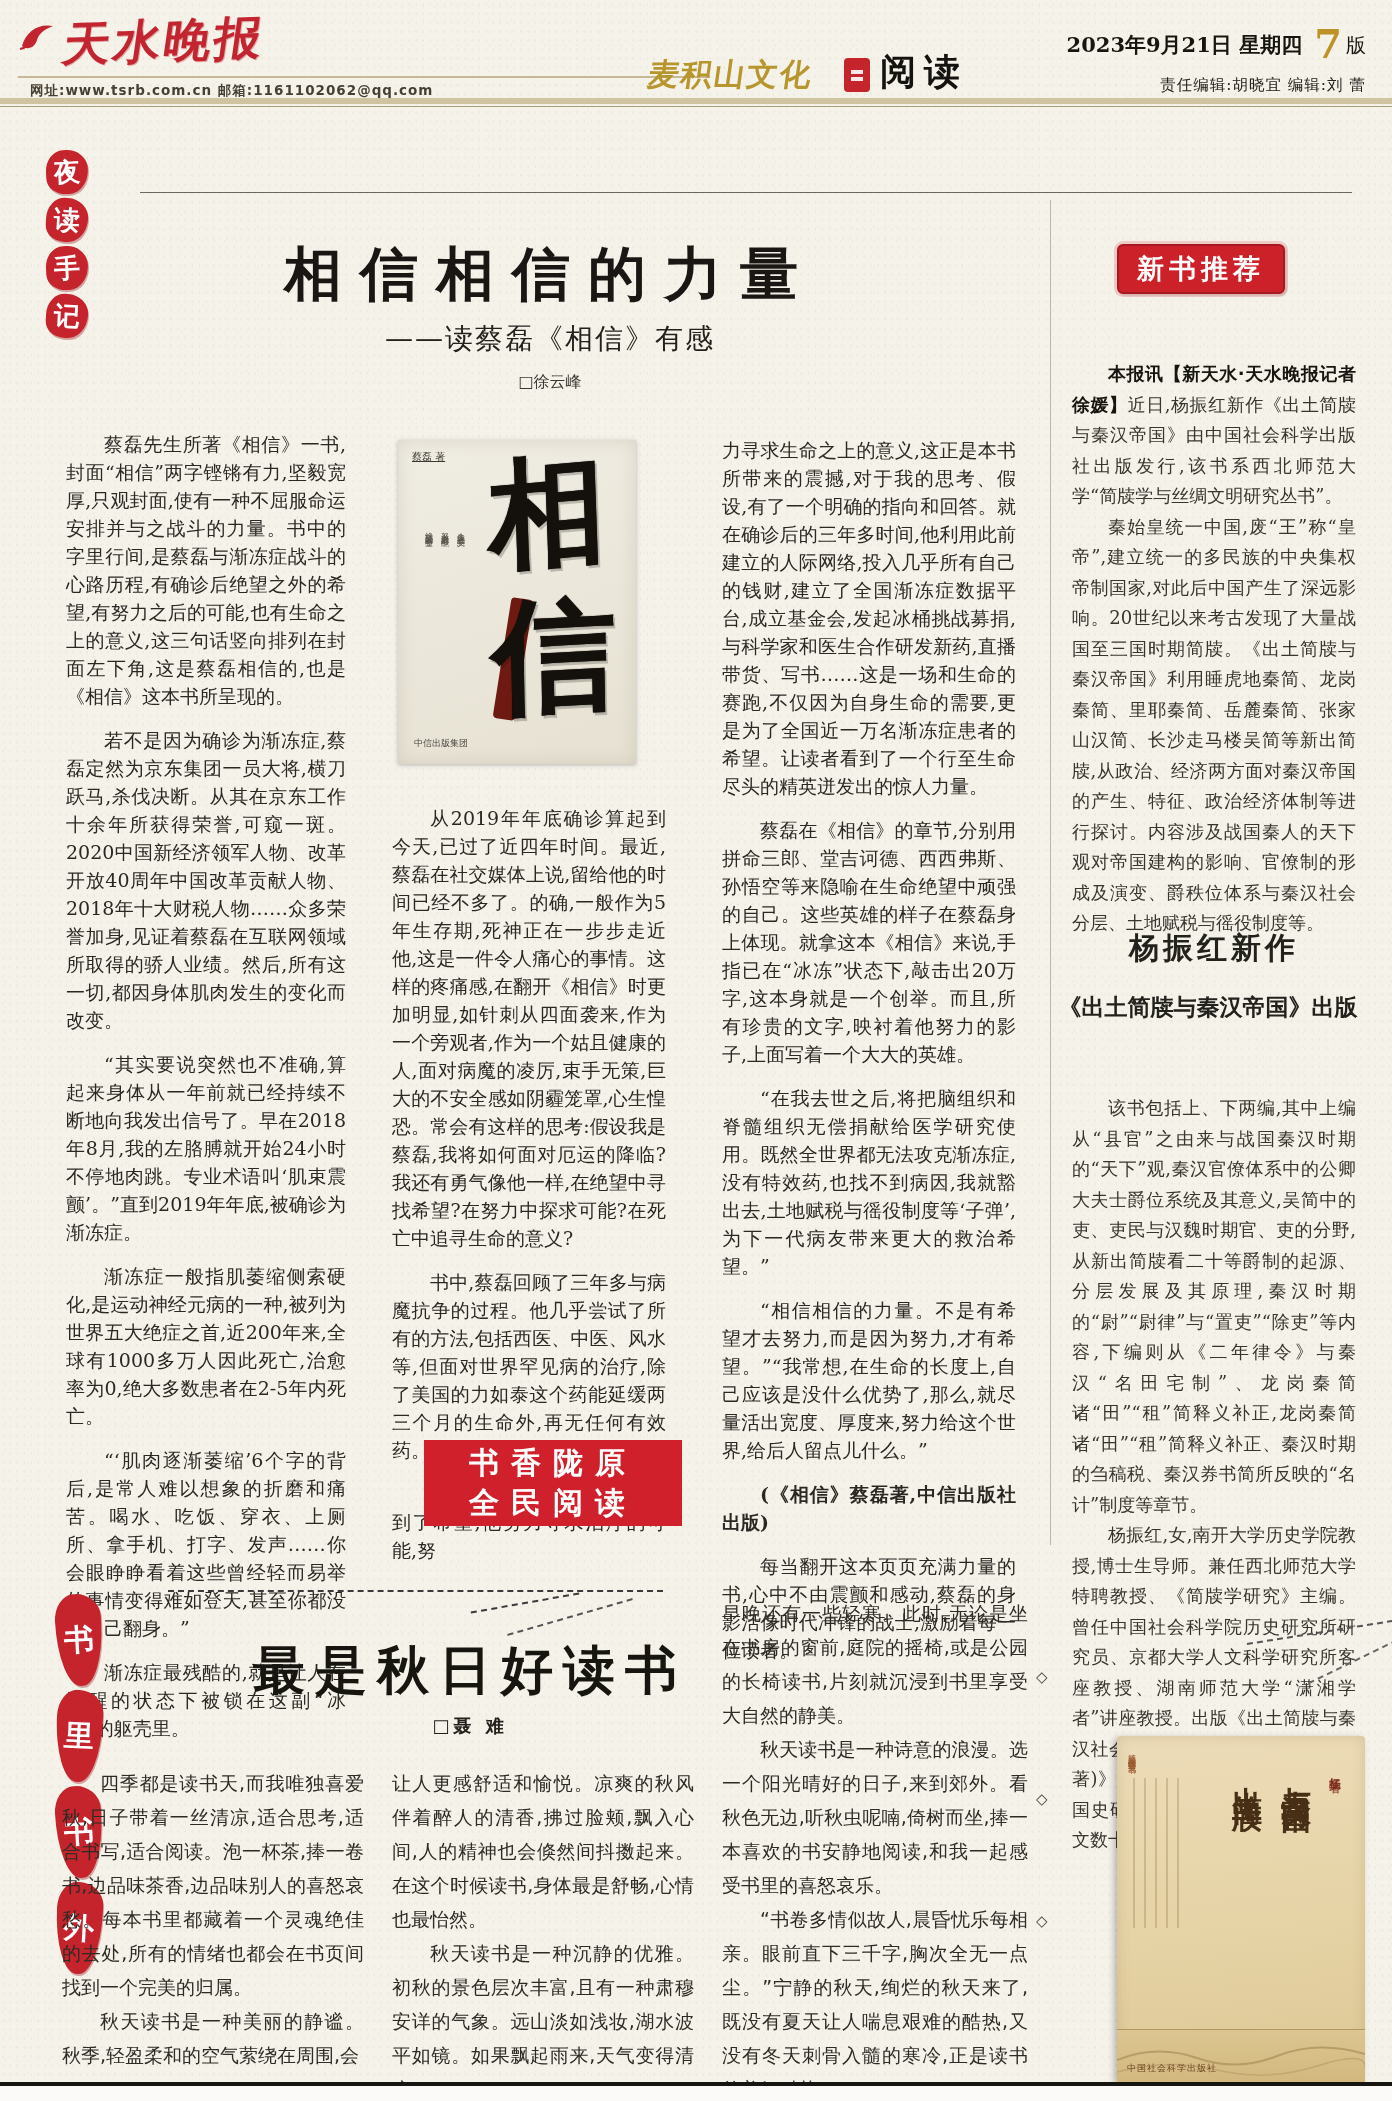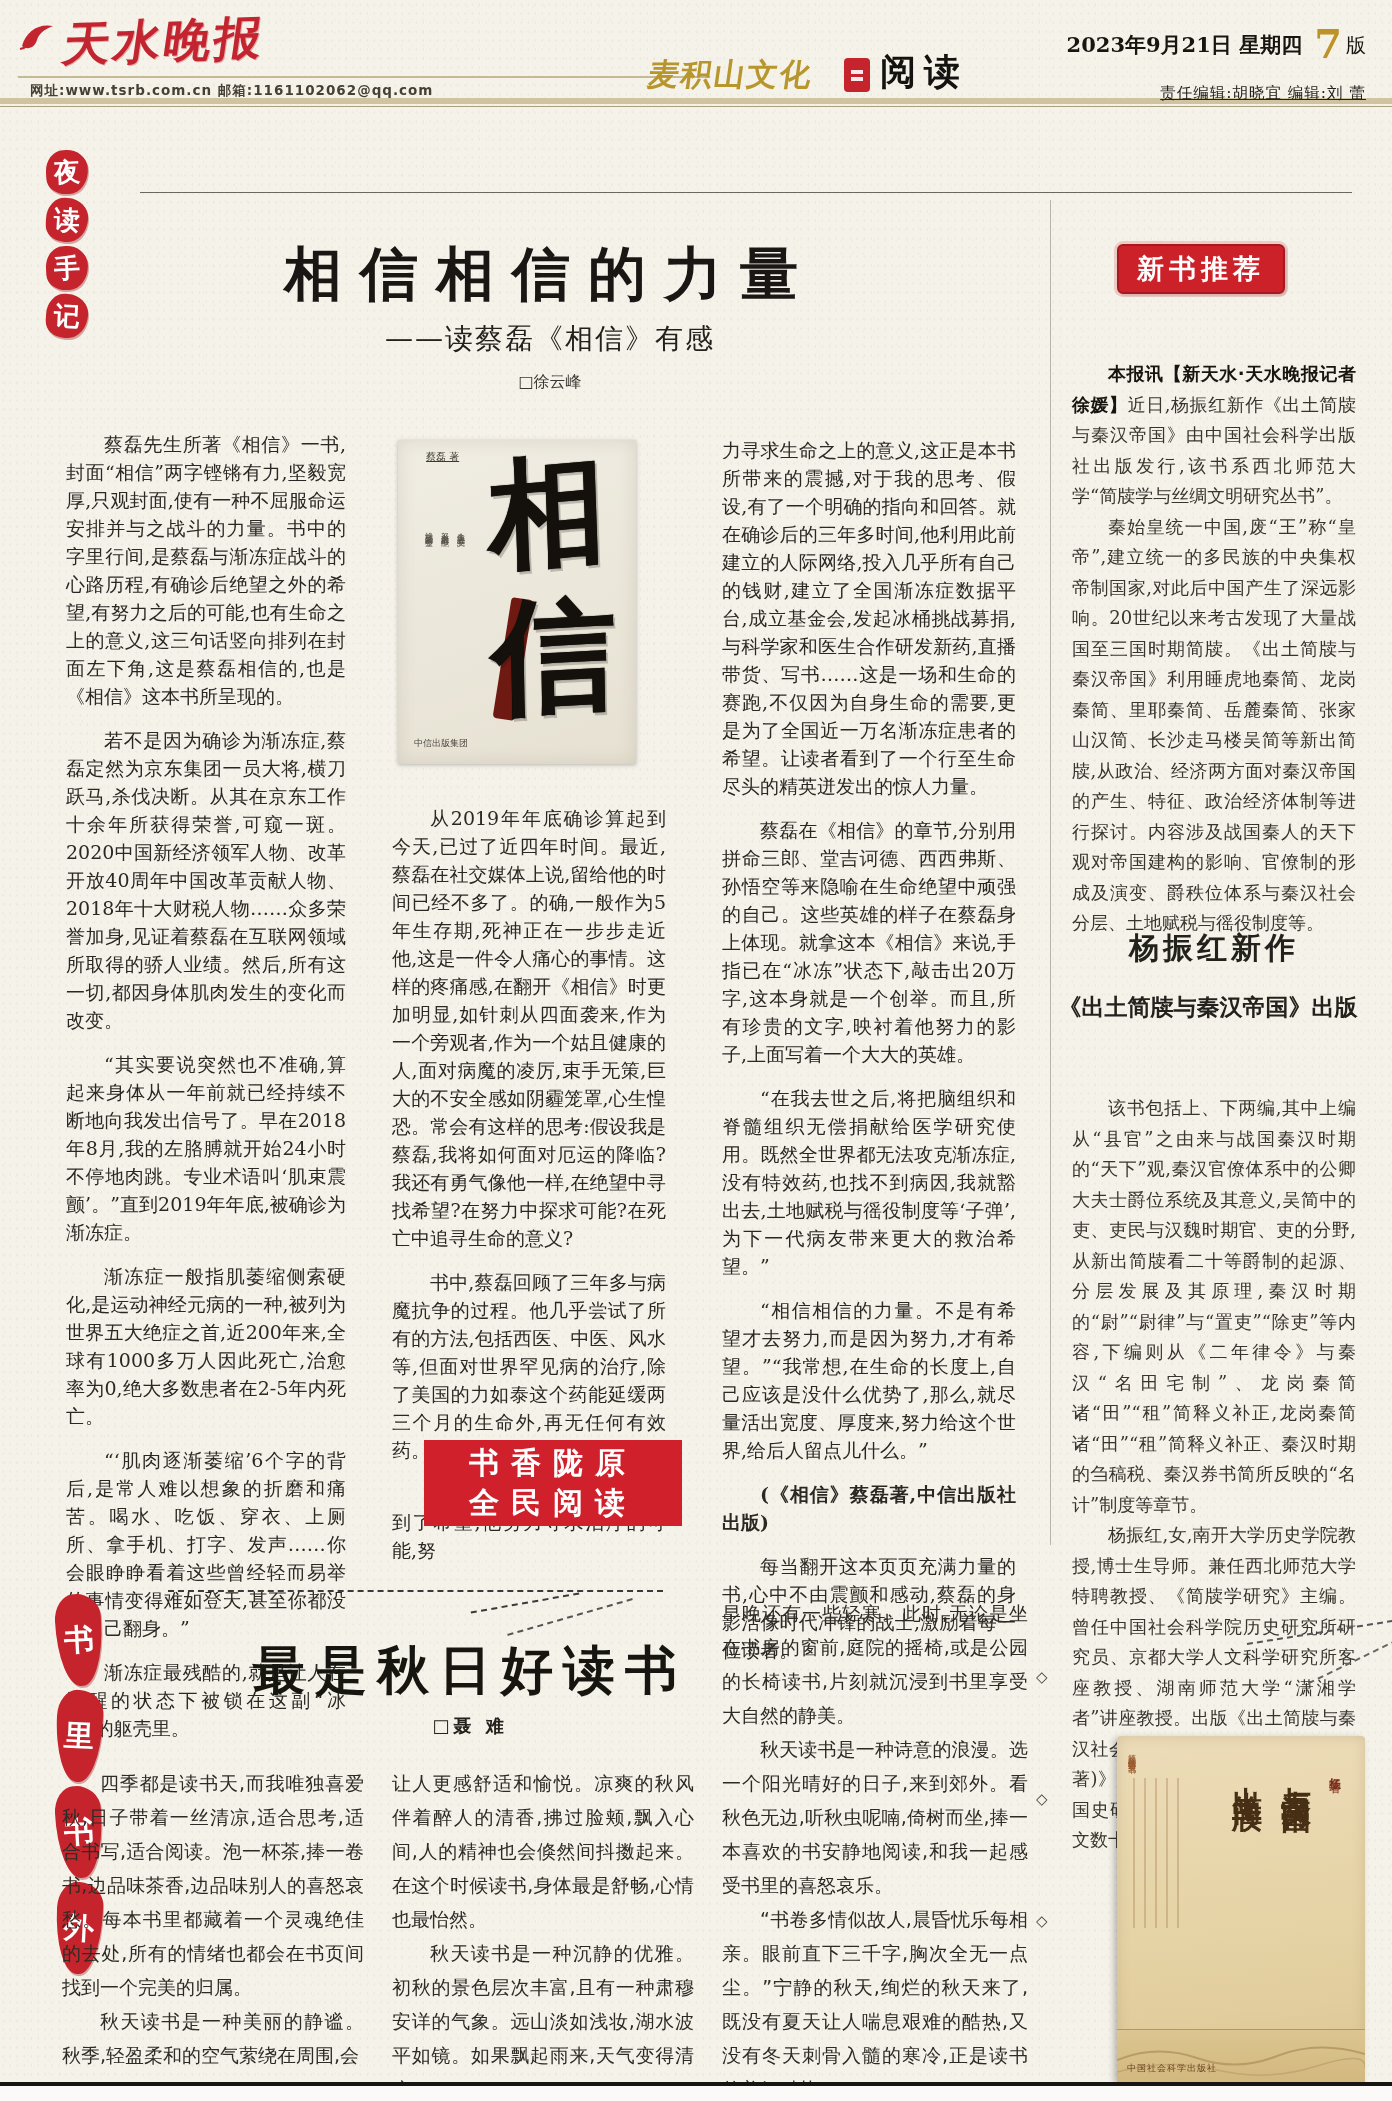--- a/index.html
+++ b/index.html
@@ -30,21 +30,21 @@
   .section-title{left:648px;top:54px;font-size:31px;font-weight:900;color:#b8962e;
     transform:skewX(-8deg);letter-spacing:2px;}
   .seal{left:844px;top:58px;width:26px;height:34px;background:#c5242c;border-radius:4px;
     display:flex;flex-direction:column;align-items:center;justify-content:center;gap:3px;}
   .seal i{display:block;width:12px;height:4px;background:#fff;opacity:.9;}
   .section-sub{left:880px;top:48px;font-size:36px;font-weight:bold;letter-spacing:8px;color:#15130f;}
   .header-right{right:26px;top:20px;width:470px;text-align:right;}
   .date-row{font-size:21px;font-weight:bold;color:#17150f;}
   .page-num{font-size:40px;font-weight:bold;color:#bd9227;margin:0 4px 0 12px;vertical-align:-6px;}
   .page-unit{font-size:20px;font-weight:normal;}
-  .editors{margin-top:16px;font-size:15.5px;color:#23211c;letter-spacing:1px;text-decoration:underline;}
+  .editors{margin-top:8px;font-size:15.5px;color:#23211c;letter-spacing:1px;}
   
   .top-rule{left:140px;top:192px;width:1212px;height:1px;background:#6b6862;}
   .divider-v{left:1050px;top:200px;width:1px;height:1345px;background:#b8b4ac;}
   .bottom-rule{left:0;top:2082px;width:1392px;height:4px;background:#171512;}
   .bottom-white{left:0;top:2086px;width:1392px;height:15px;background:#fbfaf8;}
   
   .vlabel{display:flex;flex-direction:column;}
   .blob{width:42px;height:44px;margin-bottom:4px;background:#c5242c;color:#fff;
     display:flex;align-items:center;justify-content:center;font-size:26px;font-weight:bold;
     border-radius:46% 54% 50% 50%/52% 48% 60% 40%;box-shadow:1px 2px 0 rgba(150,20,25,.35);}
@@ -69,21 +69,21 @@
     box-shadow:0 1px 4px rgba(0,0,0,.25), inset 0 0 18px rgba(120,110,90,.18);}
   .cover1 .big{position:absolute;font-weight:900;color:#14100c;
     text-shadow:0 0 1px #000,2px 3px 0 rgba(20,16,12,.22);}
   .cover1 .big1{right:30px;top:-6px;font-size:118px;transform:rotate(-5deg) skewX(-3deg);}
   .cover1 .big2{right:20px;top:134px;font-size:124px;transform:rotate(-3deg) skewX(-2deg);}
   .cover1 .redbar{position:absolute;right:112px;top:158px;width:22px;height:122px;background:#6e1a12;
     transform:rotate(9deg);border-radius:4px;}
   .vrt{writing-mode:vertical-rl;}
   .taglines{position:absolute;left:24px;top:86px;display:flex;gap:5px;height:150px;}
   .taglines span{writing-mode:vertical-rl;font-size:8px;color:#57524a;letter-spacing:1px;}
-  .cover1 .c1-author{position:absolute;left:28px;top:10px;font-size:10px;color:#3c3832;text-decoration:underline;}
+  .cover1 .c1-author{position:absolute;left:14px;top:10px;font-size:10px;color:#3c3832;text-decoration:underline;}
   .cover1 .c1-pub{position:absolute;left:16px;bottom:14px;font-size:9px;color:#4a453e;}
   
   .badge{left:1117px;top:244px;width:168px;height:50px;background:#cc2128;color:#fff;
     border:2px solid #a81820;border-radius:6px;box-sizing:border-box;
     display:flex;align-items:center;justify-content:center;
     font-size:27px;font-weight:bold;letter-spacing:5px;
     box-shadow:0 0 0 3px rgba(204,33,40,.18),2px 2px 2px rgba(0,0,0,.12);}
   .sidecol{font-size:18px;line-height:30.5px;text-align:justify;color:#38342e;margin-top:35px;}
   .sidecol p{margin:0;}
   .lead{font-family:"DejaVu Sans","Liberation Sans",sans-serif;font-weight:bold;color:#17150f;}

